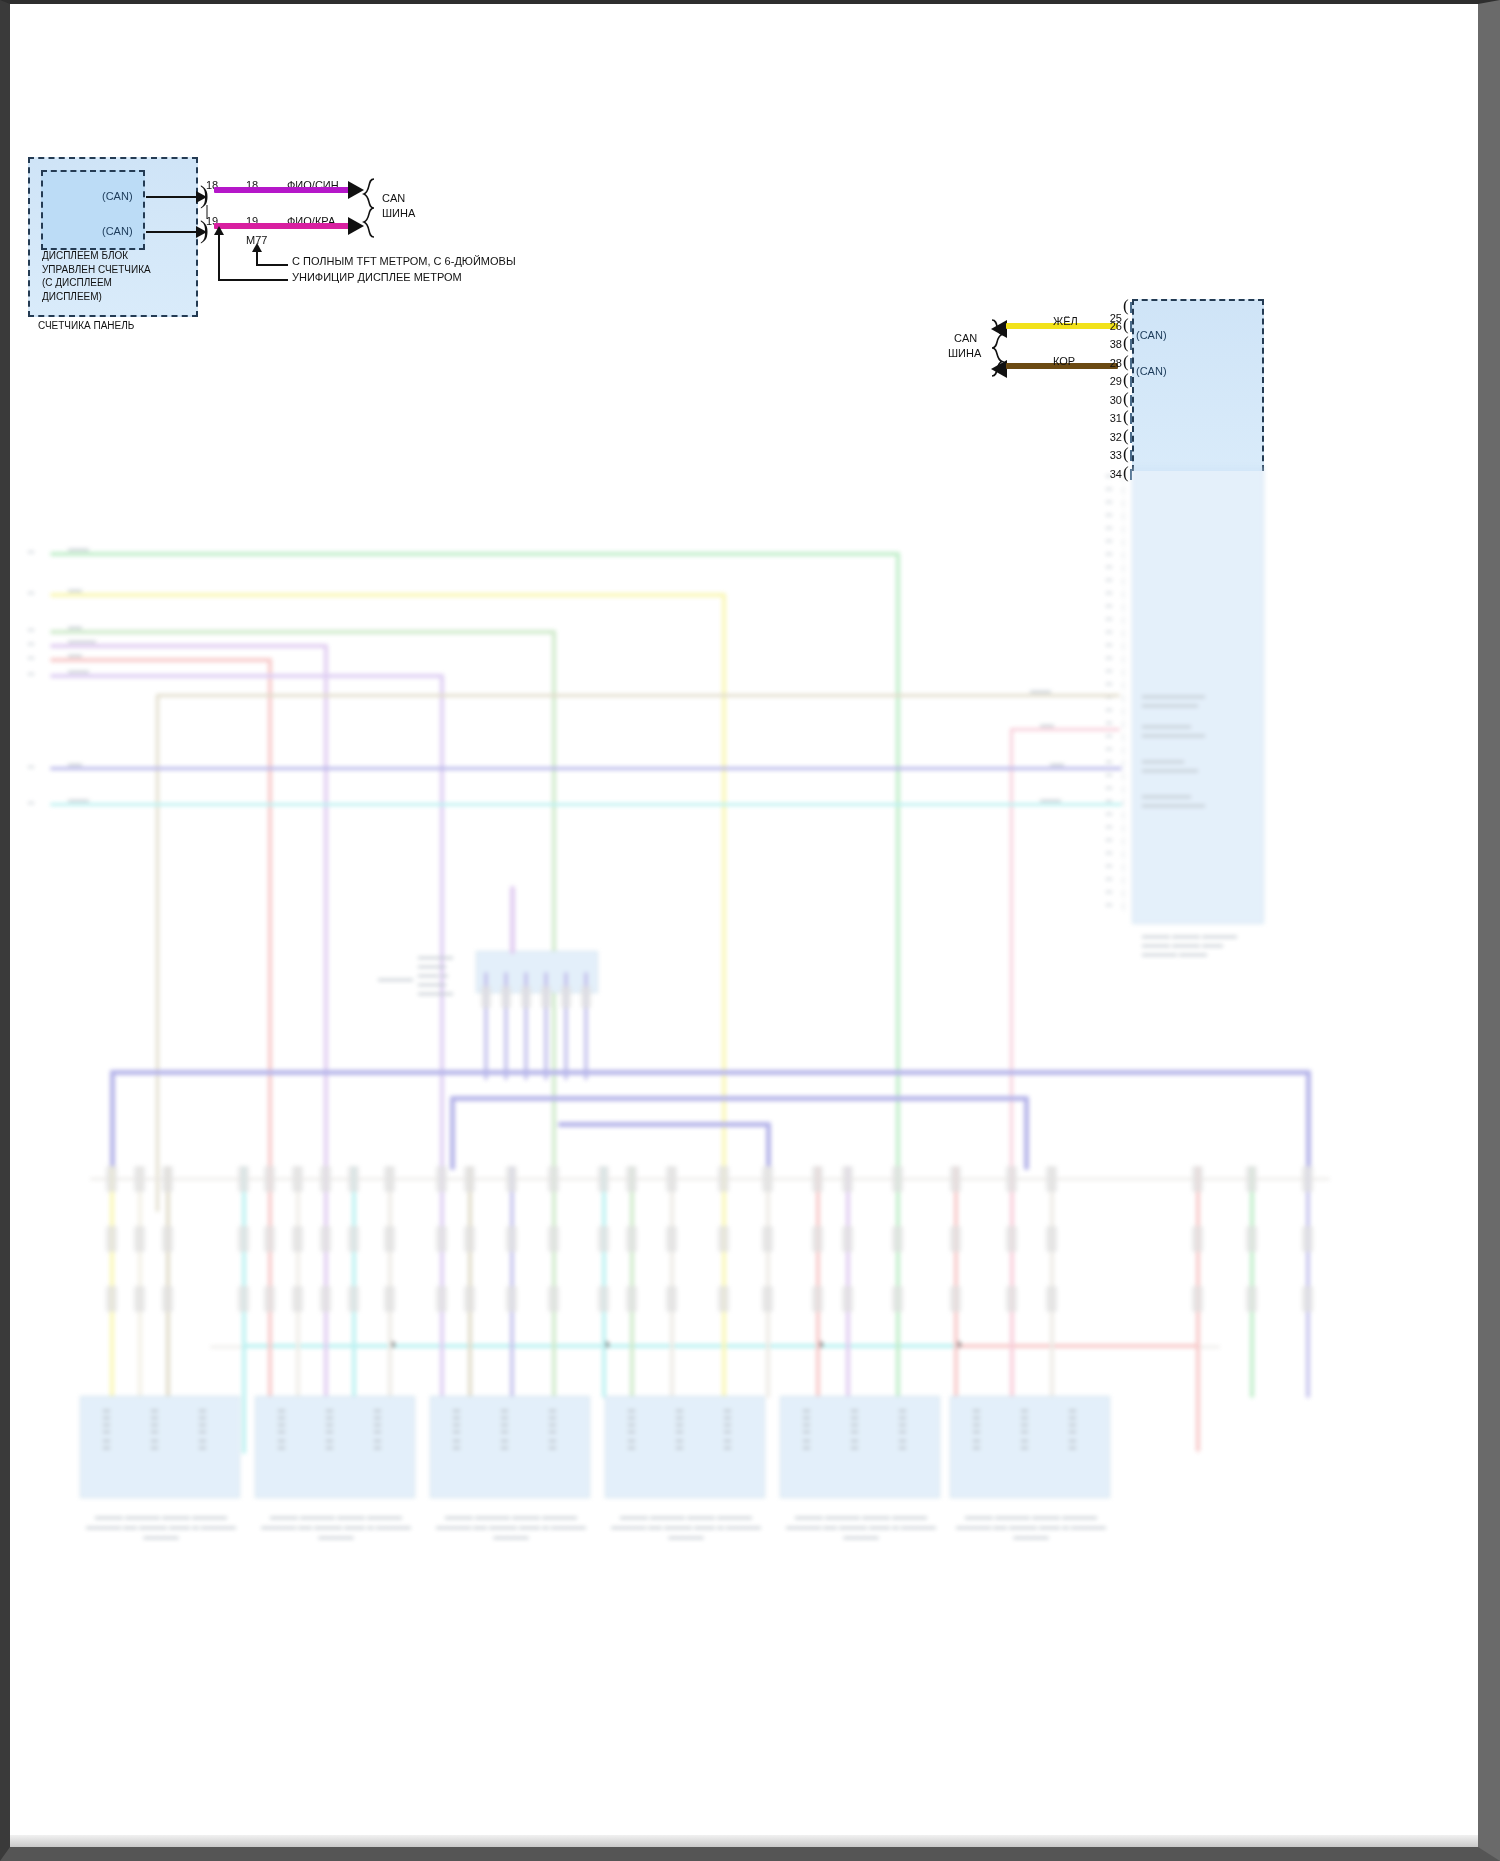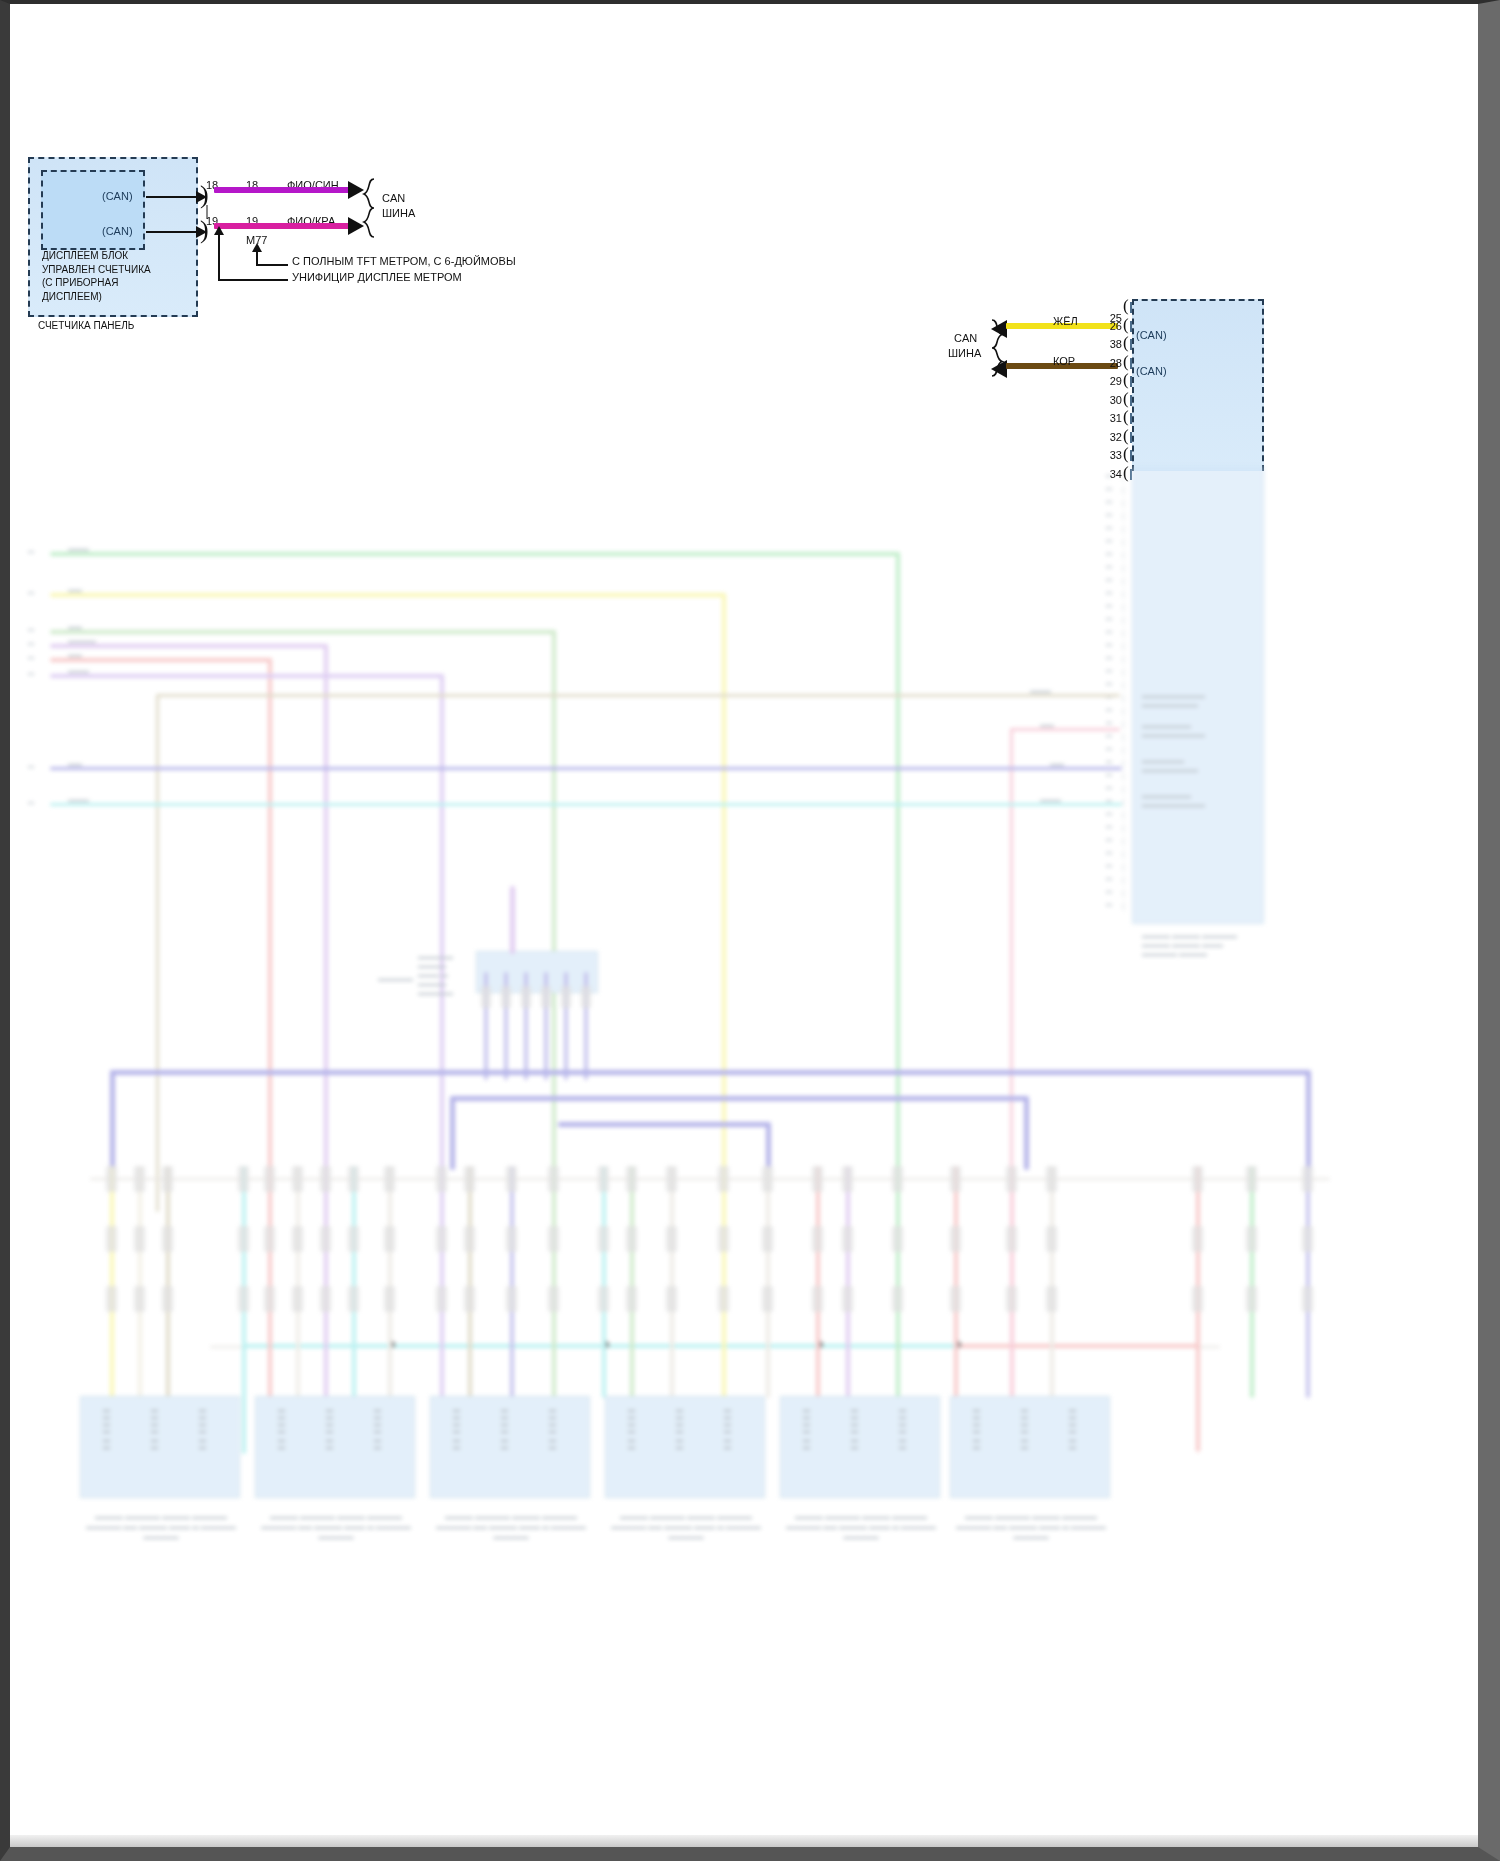--- a/index.html
+++ b/index.html
@@ -136,21 +136,21 @@
       <div class="txt" style="left:92px;top:221px;font-size:11px;color:#1c3b5a;">(CAN)</div>
 
       <div class="hline" style="left:136px;top:192px;width:52px;"></div>
       <div class="hline" style="left:136px;top:227px;width:52px;"></div>
       <div class="arrow-sm-r" style="left:186px;top:187px;"></div>
       <div class="arrow-sm-r" style="left:186px;top:222px;"></div>
 
       <div class="txt" style="left:32px;top:245px;font-size:10px;line-height:13.5px;white-space:normal;width:150px;">
         <div>ДИСПЛЕЕМ БЛОК</div>
         <div>УПРАВЛЕН СЧЕТЧИКА</div>
-        <div>(С ПРИБОРНАЯ</div>
+        <div>(С ДИСПЛЕЕМ</div>
         <div>ДИСПЛЕЕМ)</div>
       </div>
 
       <div class="txt" style="left:28px;top:316px;font-size:10px;">СЧЕТЧИКА ПАНЕЛЬ</div>
 
       <div class="pinbr" style="left:190px;top:178px;font-size:26px;">)</div>
       <div class="pinbr" style="left:190px;top:213px;font-size:26px;">)</div>
 
       <div class="vline" style="left:196px;top:201px;height:14px;background:#888;"></div>
 

